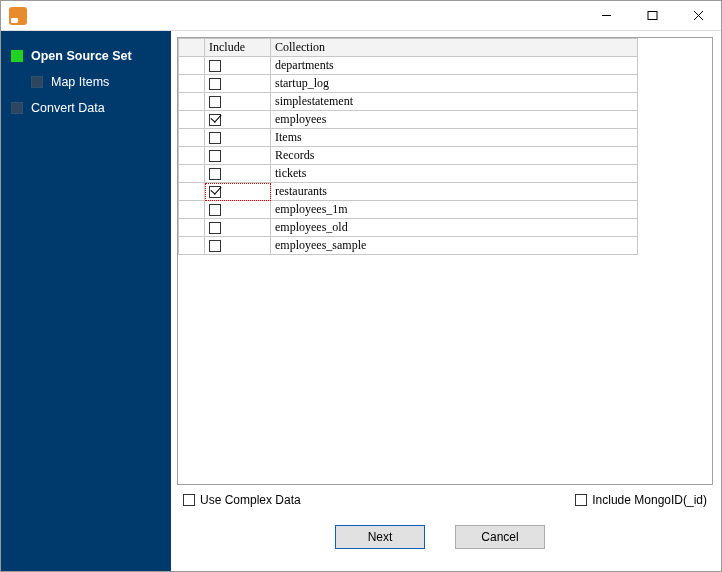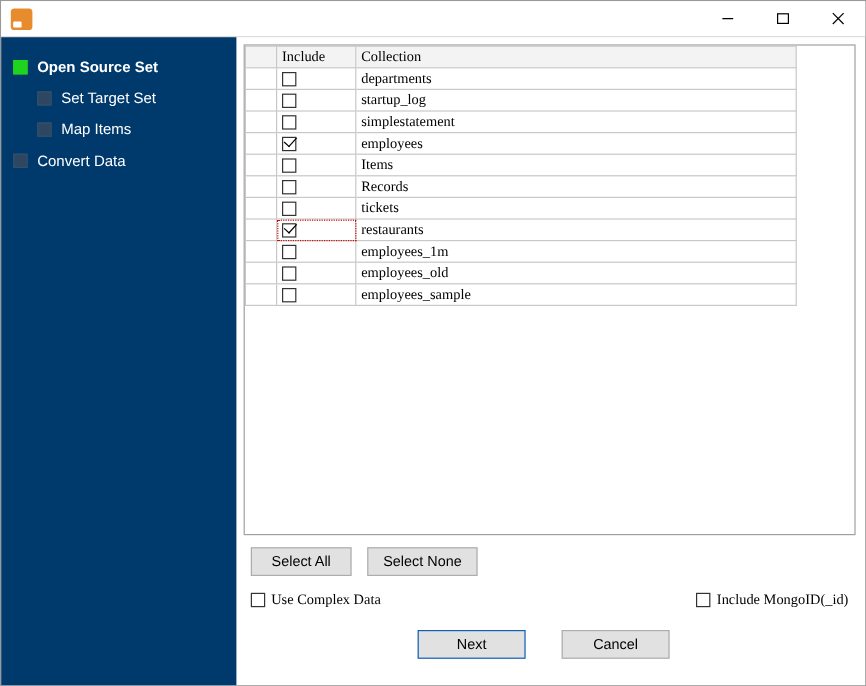--- a/index.html
+++ b/index.html
@@ -26,21 +26,21 @@
     width: 7px; height: 5px; background: #fff; border-radius: 1px;
   }
   .titlebar .space { flex: 1; }
   .winbtn {
     width: 46px; height: 30px; display: flex; align-items: center; justify-content: center;
     color: #000;
   }
   .winbtn svg { width: 11px; height: 11px; stroke: #000; stroke-width: 1; fill: none; }
   .body { flex: 1; display: flex; min-height: 0; }
   .sidebar {
-    width: 196px; background: #003a6d; color: #fff;
+    width: 170px; background: #003a6d; color: #fff;
     padding-top: 12px;
   }
   .nav-item {
     display: flex; align-items: center;
     padding: 6px 4px 6px 10px;
     font-size: 12.5px;
   }
   .nav-item.child { padding-left: 30px; }
   .nav-marker {
     width: 12px; height: 12px; margin-right: 8px;
@@ -87,21 +87,21 @@
   .btn {
     display: inline-block; min-width: 84px; height: 24px;
     border: 1px solid #adadad; background: #e1e1e1;
     text-align: center; line-height: 22px; padding: 0 12px;
     margin-right: 10px; font-size: 12px;
   }
   .opts-row {
     display: flex; padding: 8px 6px 4px 6px;
     gap: 40px;
   }
-  .opt { display: flex; align-items: center; gap: 5px; font-family: Liberation Serif, serif; }
+  .opt { display: flex; align-items: center; gap: 5px; }
   .opt .cbx { width: 12px; height: 12px; }
   .footer {
     display: flex; justify-content: center; gap: 20px;
     padding: 14px 0 14px 0;
   }
   .footer .btn { min-width: 90px; }
   .btn.primary { border: 1.5px solid #0f5fb8; background: #e1e1e1; }
 </style>
 </head>
 <body>
@@ -127,24 +127,20 @@
           <line x1="10" y1="1" x2="1" y2="10"></line>
         </svg>
     </div>
   </div>
 
   <div class="body">
     <div class="sidebar" id="nav">
         <div class="nav-item active">
           <span class="nav-marker"></span>
           <span>Open Source Set</span>
-        </div>
-        <div class="nav-item child">
-          <span class="nav-marker"></span>
-          <span>Set Target Set</span>
         </div>
         <div class="nav-item child">
           <span class="nav-marker"></span>
           <span>Map Items</span>
         </div>
         <div class="nav-item">
           <span class="nav-marker"></span>
           <span>Convert Data</span>
         </div>
       </div>
@@ -217,24 +213,20 @@
               </tr>
               <tr>
                 <td class="rowhdr"></td>
                 <td class="include"><span class="cbx"></span></td>
                 <td>employees_sample</td>
               </tr>
             </tbody>
         </table>
       </div>
 
-      <div class="btn-row">
-        <span class="btn">Select All</span>
-        <span class="btn">Select None</span>
-      </div>
 
       <div class="opts-row">
         <label class="opt">
           <span class="cbx" id="opt1"></span>
           <span>Use Complex Data</span>
         </label>
         <div style="flex:1"></div>
         <label class="opt">
           <span class="cbx" id="opt2"></span>
           <span>Include MongoID(_id)</span>

